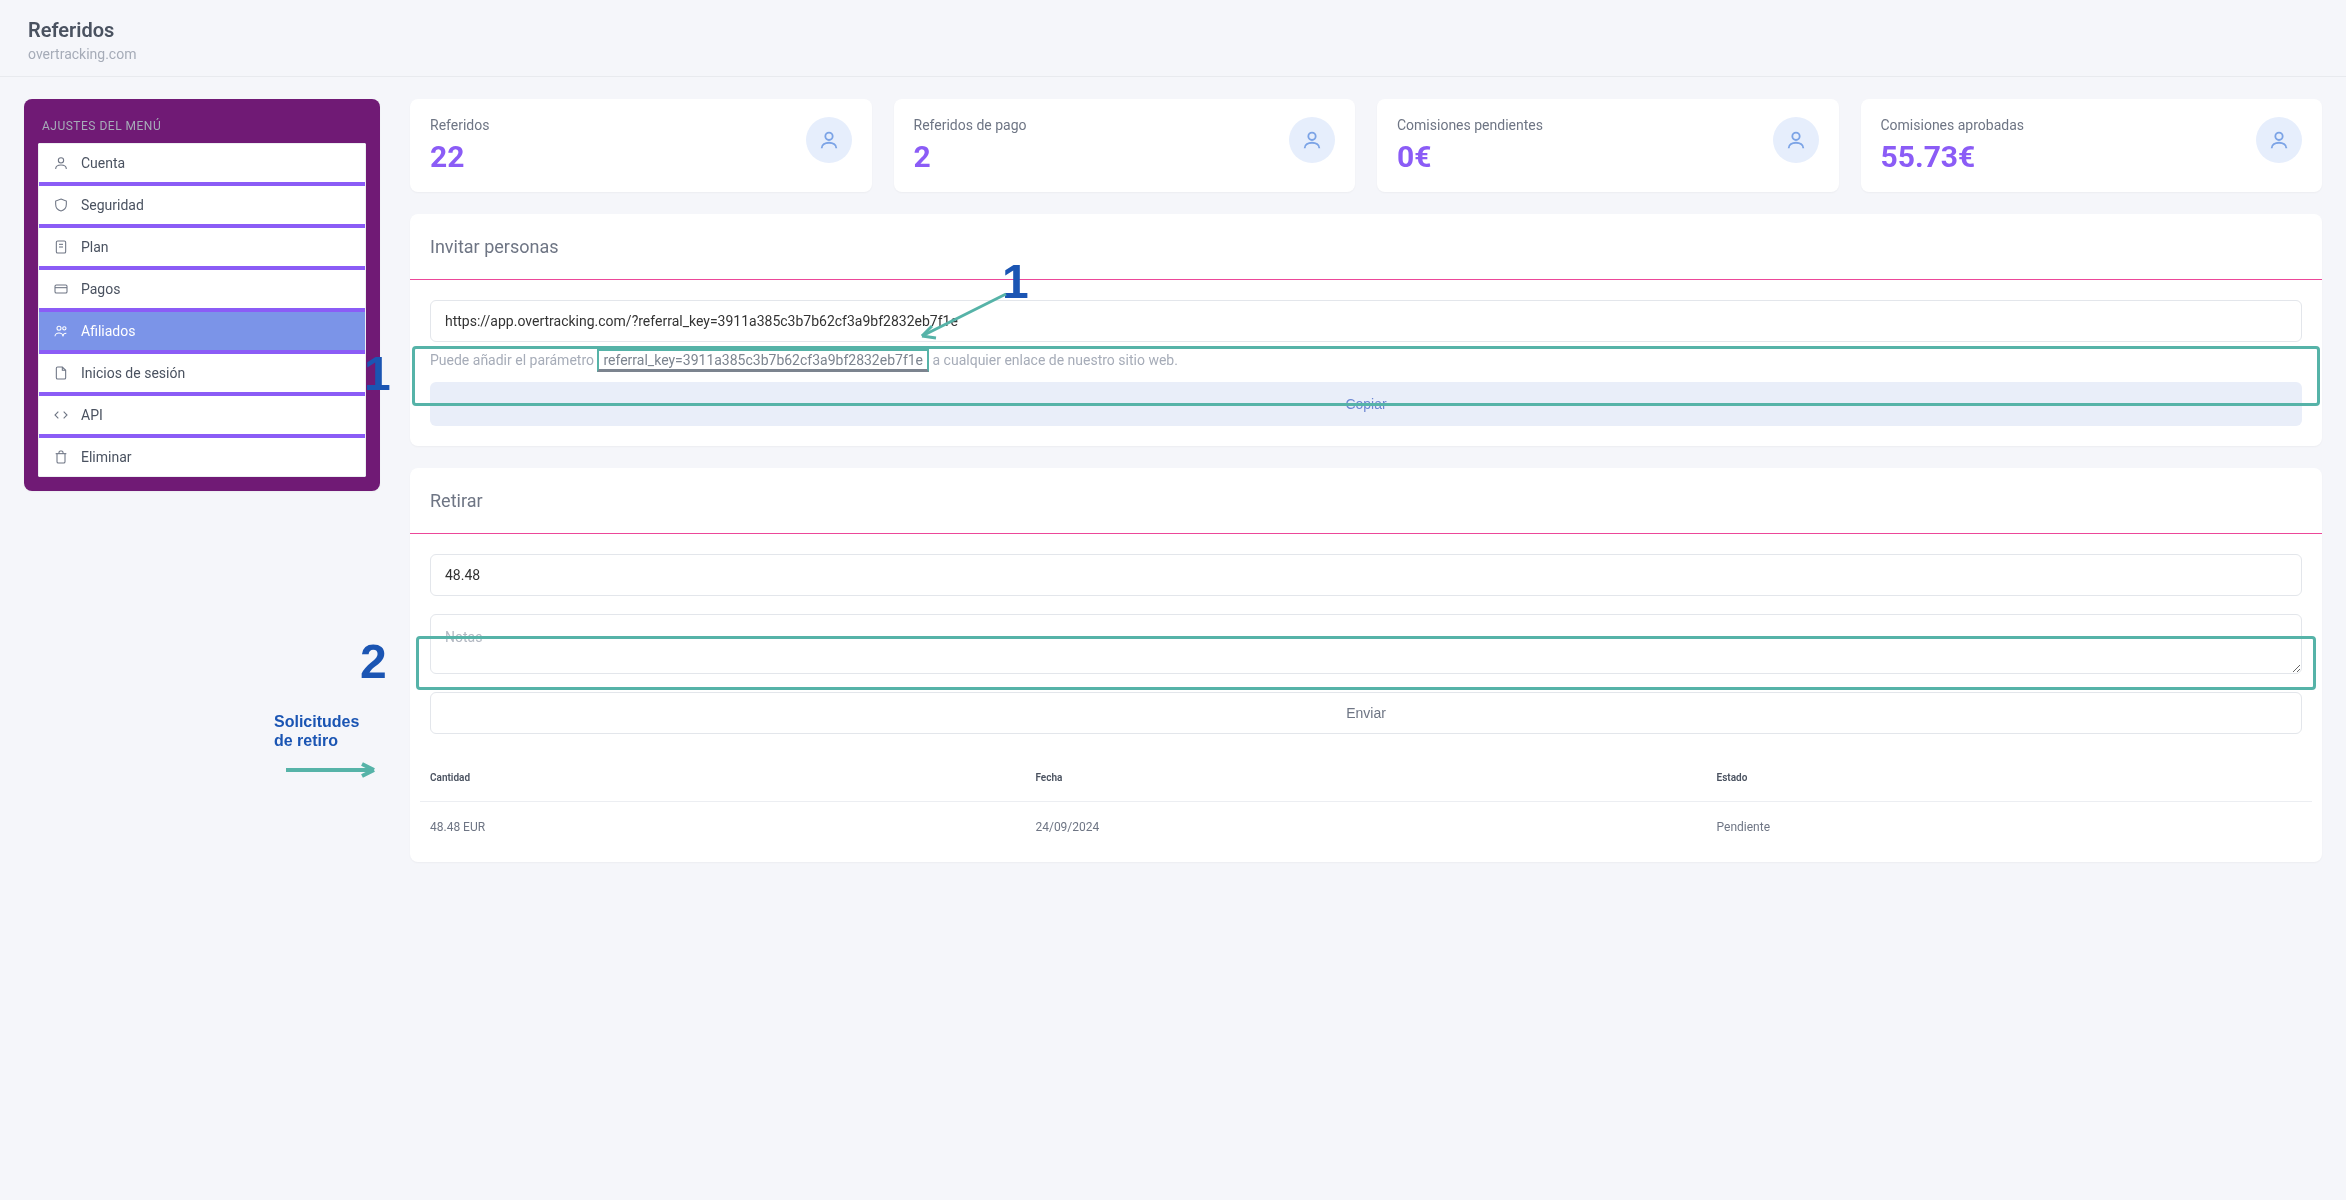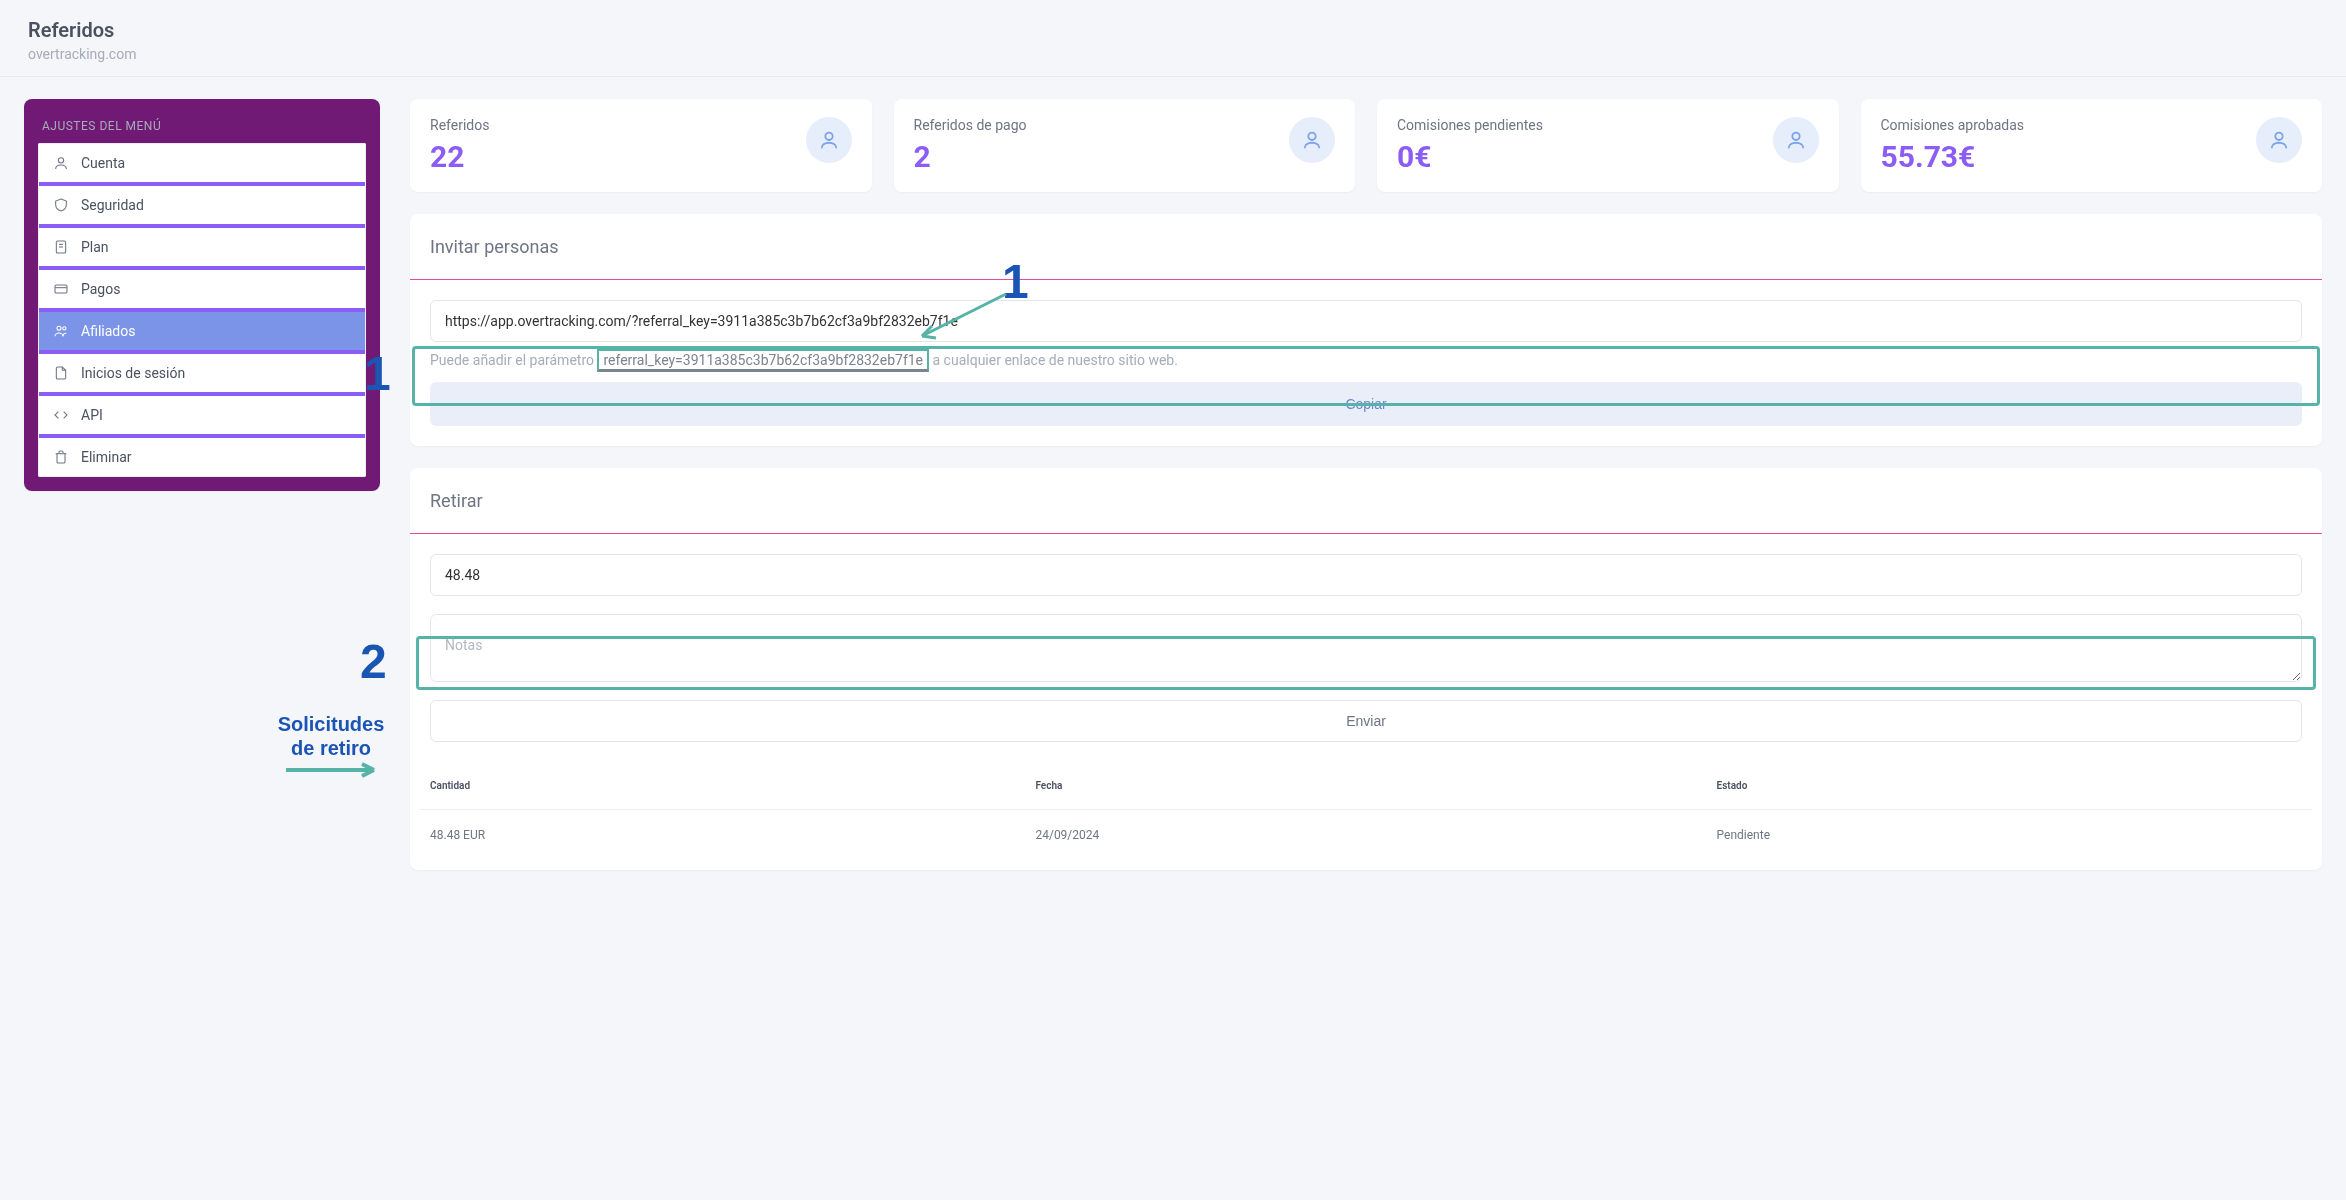--- a/index.html
+++ b/index.html
@@ -96,21 +96,21 @@
     .input, .textarea {
       width: 100%;
       border: 1px solid #e3e6eb;
       border-radius: 6px;
       padding: 12px 14px;
       font-size: 14px;
       font-family: inherit;
       color: #333;
       background: #fff;
     }
-    .textarea { resize: vertical; min-height: 48px; padding-top: 22px; color: #555; }
+    .textarea { resize: vertical; min-height: 48px; padding-top: 14px; color: #555; }
     .textarea::placeholder, .input::placeholder { color: #b2b8c2; }
 
     .helper-text { font-size: 14px; color: #a6acb8; margin-top: 10px; margin-bottom: 14px; }
     .param-code {
       border: 2px solid #56b3a8;
       border-bottom: 3px solid #7c848f;
       padding: 1px 4px;
       color: #7c848f;
     }
 
@@ -149,22 +149,22 @@
       font-size: 48px;
       font-weight: 800;
       color: #1b55b3;
       font-family: "Comic Sans MS", "Arial Rounded MT Bold", sans-serif;
       pointer-events: none;
     }
     .anno-label {
       position: absolute;
       color: #1b55b3;
       font-weight: 700;
-      font-size: 20px;
-      text-align: center;
+      font-size: 16px;
+      text-align: left;
       line-height: 1.2;
       font-family: "Comic Sans MS", "Arial Rounded MT Bold", sans-serif;
       pointer-events: none;
     }
     .anno-arrow {
       position: absolute;
       pointer-events: none;
     }
 
     .table { width: 100%; border-collapse: collapse; }

